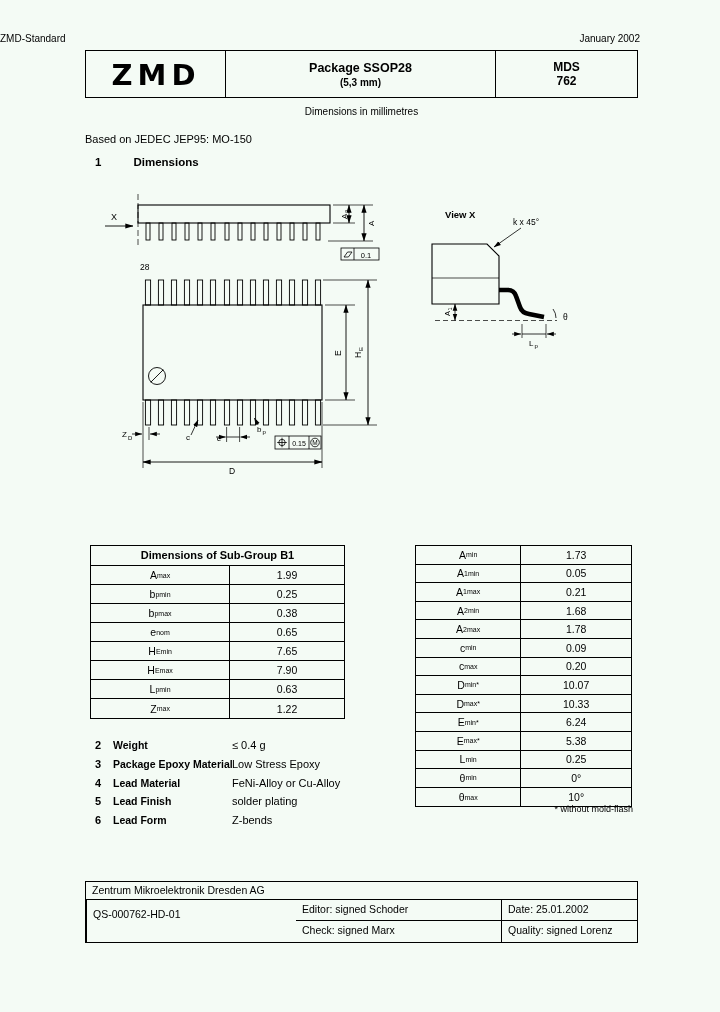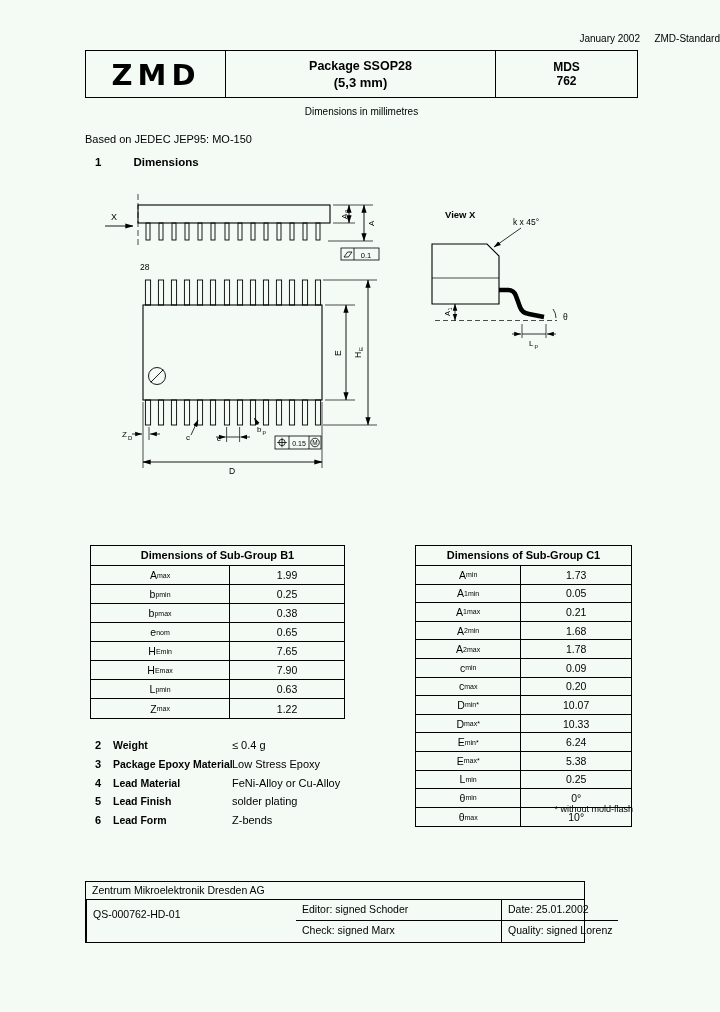--- a/index.html
+++ b/index.html
@@ -1,30 +1,30 @@
 <!DOCTYPE html>
 <html><head>
 <meta charset="utf-8">
 <style>
   *{margin:0;padding:0;box-sizing:border-box}
   html,body{background:#f4fbf5}
   body{font-family:"Liberation Sans","DejaVu Sans",sans-serif;color:#000}
   .page{position:relative;width:720px;height:1012px;background:#f4fbf5;overflow:hidden}
   .abs{position:absolute}
 
-  .hdr-center{top:33px;left:0;width:720px;text-align:right;font-size:10px}
+  .hdr-center{top:33px;left:0;width:656px;text-align:left;font-size:10px}
   .hdr-right{top:33px;right:80px;font-size:10px}
 
   .titleblock{top:50px;left:85px;width:553px;height:48px;border:1px solid #000;display:flex;background:transparent}
   .tb-cell{display:flex;flex-direction:column;align-items:center;justify-content:center}
   .tb-logo{width:140px;border-right:1px solid #000}
   .tb-center{width:270px;border-right:1px solid #000}
   .tb-right{flex:1}
   .tb-title{font-size:12.5px;font-weight:bold}
-  .tb-sub{font-size:13px;font-weight:bold;margin-top:2px}
+  .tb-sub{font-size:10px;font-weight:bold;margin-top:2px}
   .tb-mds{font-size:12px;font-weight:bold}
   .logotext{font-family:"DejaVu Sans",sans-serif;font-weight:900;font-size:29px;letter-spacing:5px;fill:#000}
 
   .units{top:106px;left:85px;width:553px;text-align:center;font-size:10px}
   .basedon{top:133px;left:85px;font-size:11px}
   .section{top:156px;left:95px;font-size:11.5px;font-weight:bold}
   .section .slabel{margin-left:32px}
 
   svg text{fill:#000;stroke:none}
 
@@ -43,21 +43,21 @@
   .tbl-b1{left:90px;top:545px;width:255px}
   .tbl-c1{left:415px;top:545px;width:217px}
   .footnote{top:804px;left:415px;width:218px;text-align:right;font-size:9px}
 
   .props{top:736px;left:95px;width:430px;font-size:11px}
   .prow{display:flex;height:18.7px;align-items:center}
   .pnum{width:18px;font-weight:bold}
   .plabel{width:119px;font-weight:bold;white-space:nowrap;font-size:10.5px}
   .pval{white-space:nowrap}
 
-  .footer{top:881px;left:85px;width:500px;border:1px solid #000;font-size:10.5px;background:transparent}
+  .footer{top:881px;left:85px;width:553px;border:1px solid #000;font-size:10.5px;background:transparent}
   .f-company{height:18px;line-height:17px;border-bottom:1px solid #000;padding-left:6px}
   .f-grid{display:grid;grid-template-columns:210px 205px 1fr;grid-template-rows:21px 21px}
   .f-cell{padding:3px 6px;white-space:nowrap}
   .fc2{border-left:1px solid #000}
   .fc3{border-left:1px solid #000;grid-row:1/3;padding-top:6px;line-height:1.7}
   .fr1{border-bottom:1px solid #000}
 </style>
 </head>
 <body>
 
@@ -298,21 +298,20 @@
         <div class="tc param">
           <span>Z</span>
           <sub>max</sub>
           <span class="star"></span>
         </div>
         <div class="tc val">1.22</div>
       </div>
   </div>
 
   <div class="dim-table c1 abs tbl-c1">
-    <div class="ttitle">Dimensions of Sub-Group C1</div>
     <div class="trow">
         <div class="tc param">
           <span>A</span>
           <sub>min</sub>
           <span class="star"></span>
         </div>
         <div class="tc val">1.73</div>
       </div>
     <div class="trow">
         <div class="tc param">

